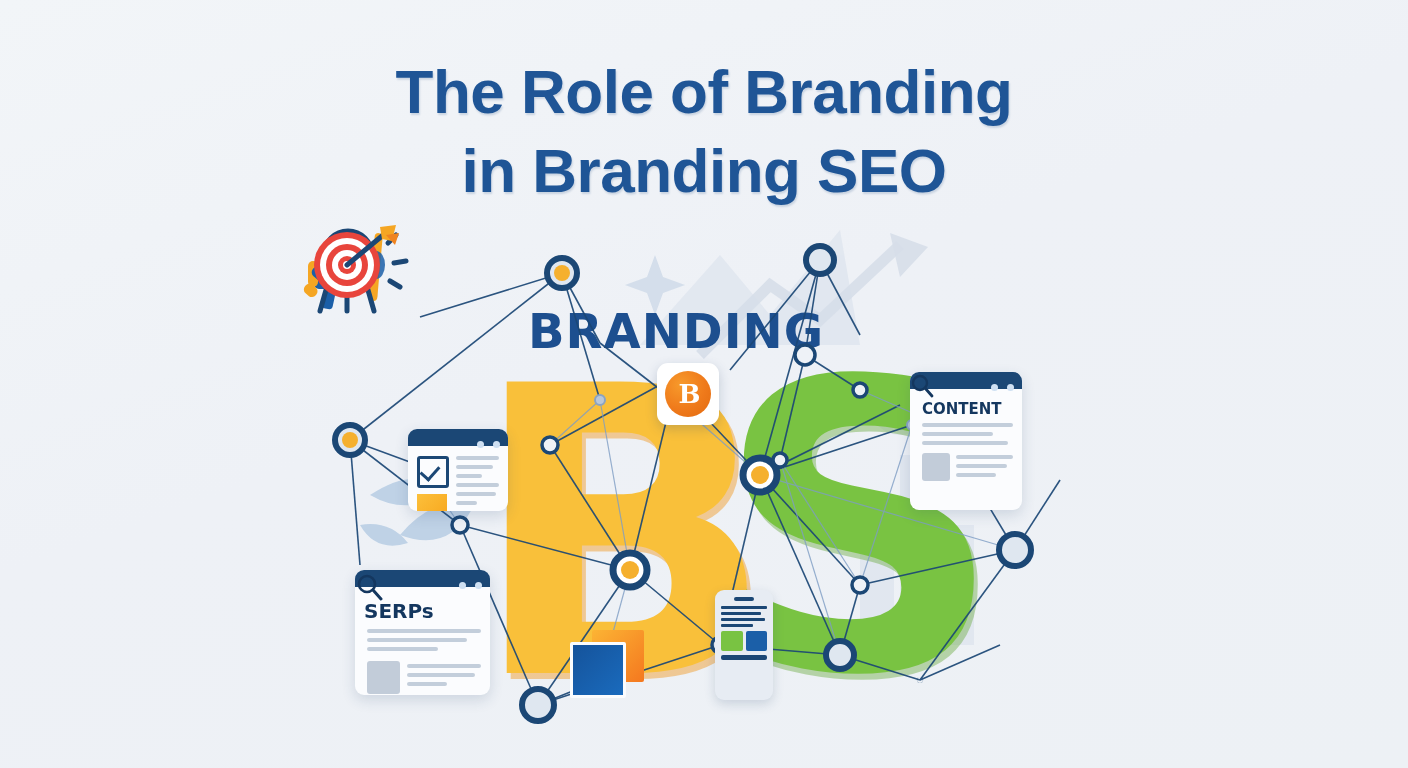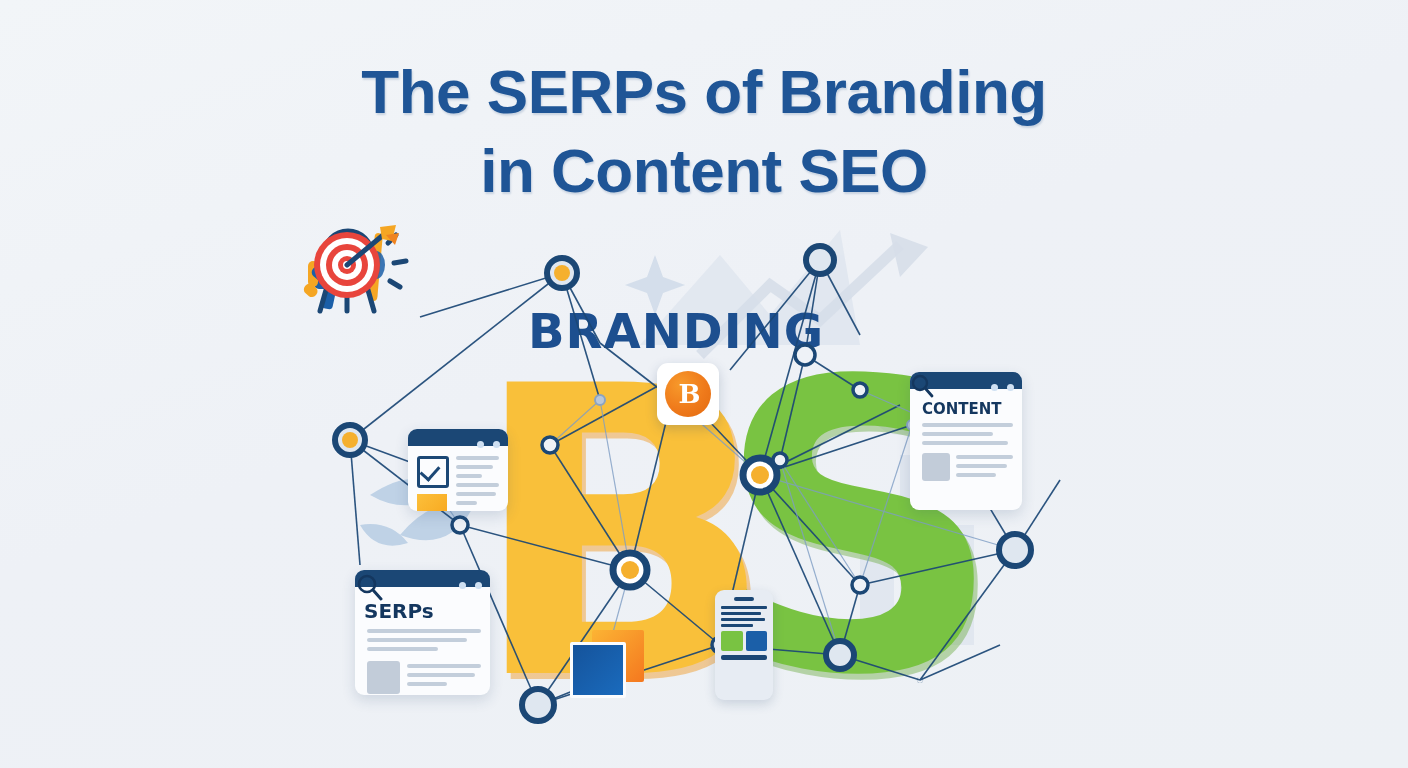--- a/index.html
+++ b/index.html
@@ -111,22 +111,22 @@
   #magnifier{position:absolute;left:565px;top:62px;width:80px;height:82px;}
   
   #target{position:absolute;left:565px;top:370px;width:100px;height:92px;}
 </style>
 </head>
 <body>
 
 <div id="stage">
 
   <div class="headline">
-    <span>The SERPs of Branding</span>
-    <span class="l2">in Content SEO</span>
+    <span>The Role of Branding</span>
+    <span class="l2">in Branding SEO</span>
   </div>
 
   <div id="art">
 
     <svg width="790" height="520">
       <g fill="#dde4ee" opacity="0.75">
         <polygon points="340,120 420,30 470,90 540,5 560,120"></polygon>
         <rect x="560" y="270" width="34" height="150"></rect>
         <rect x="600" y="230" width="34" height="190"></rect>
         <rect x="640" y="300" width="34" height="120"></rect>

